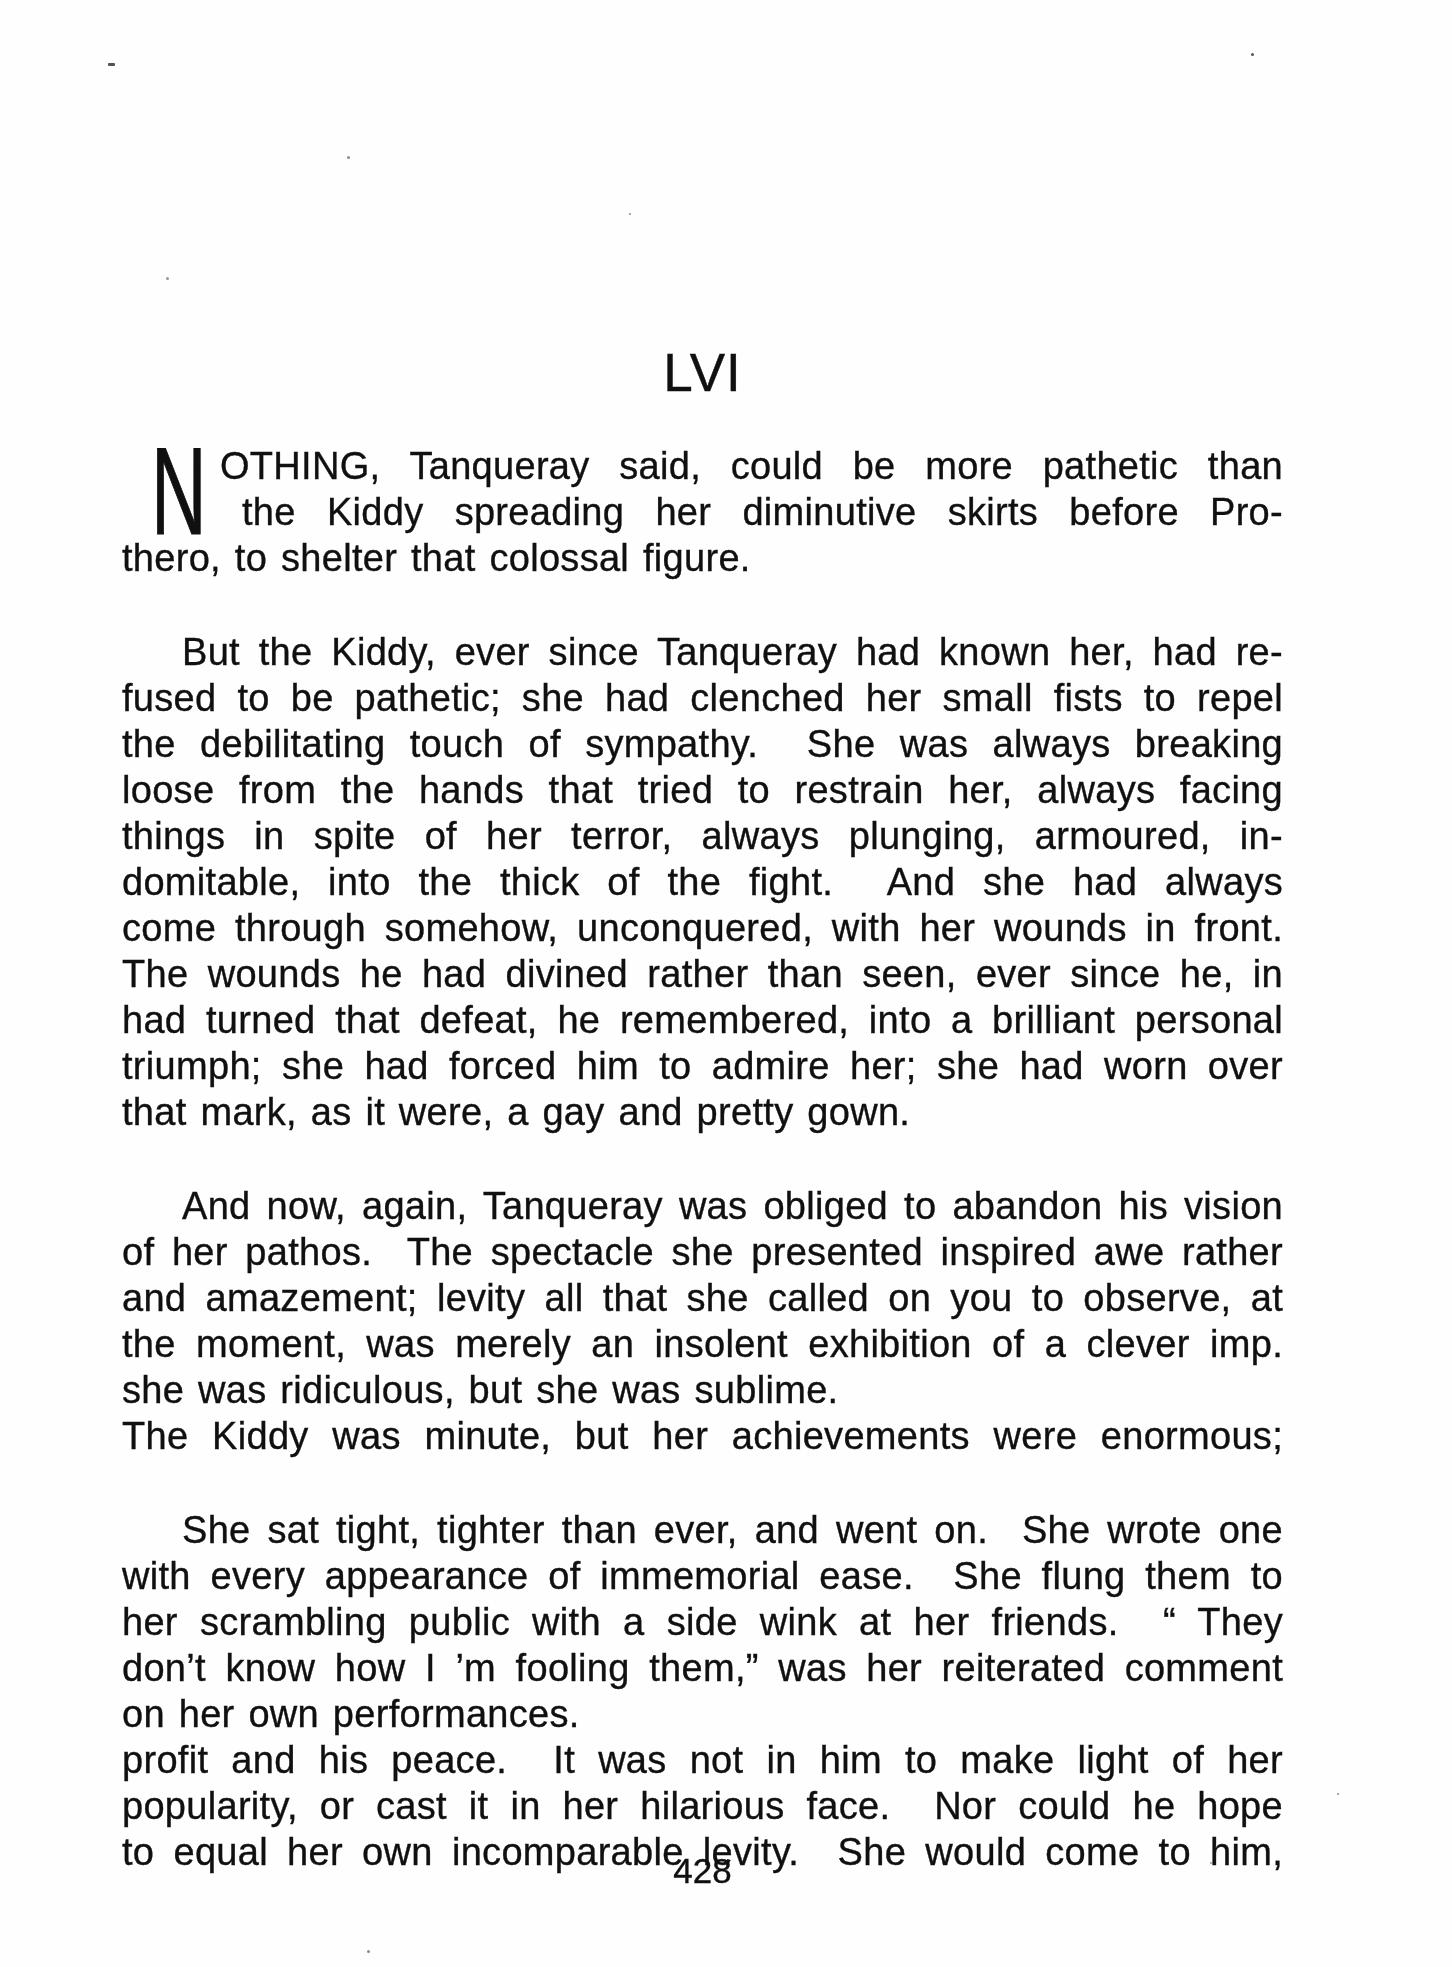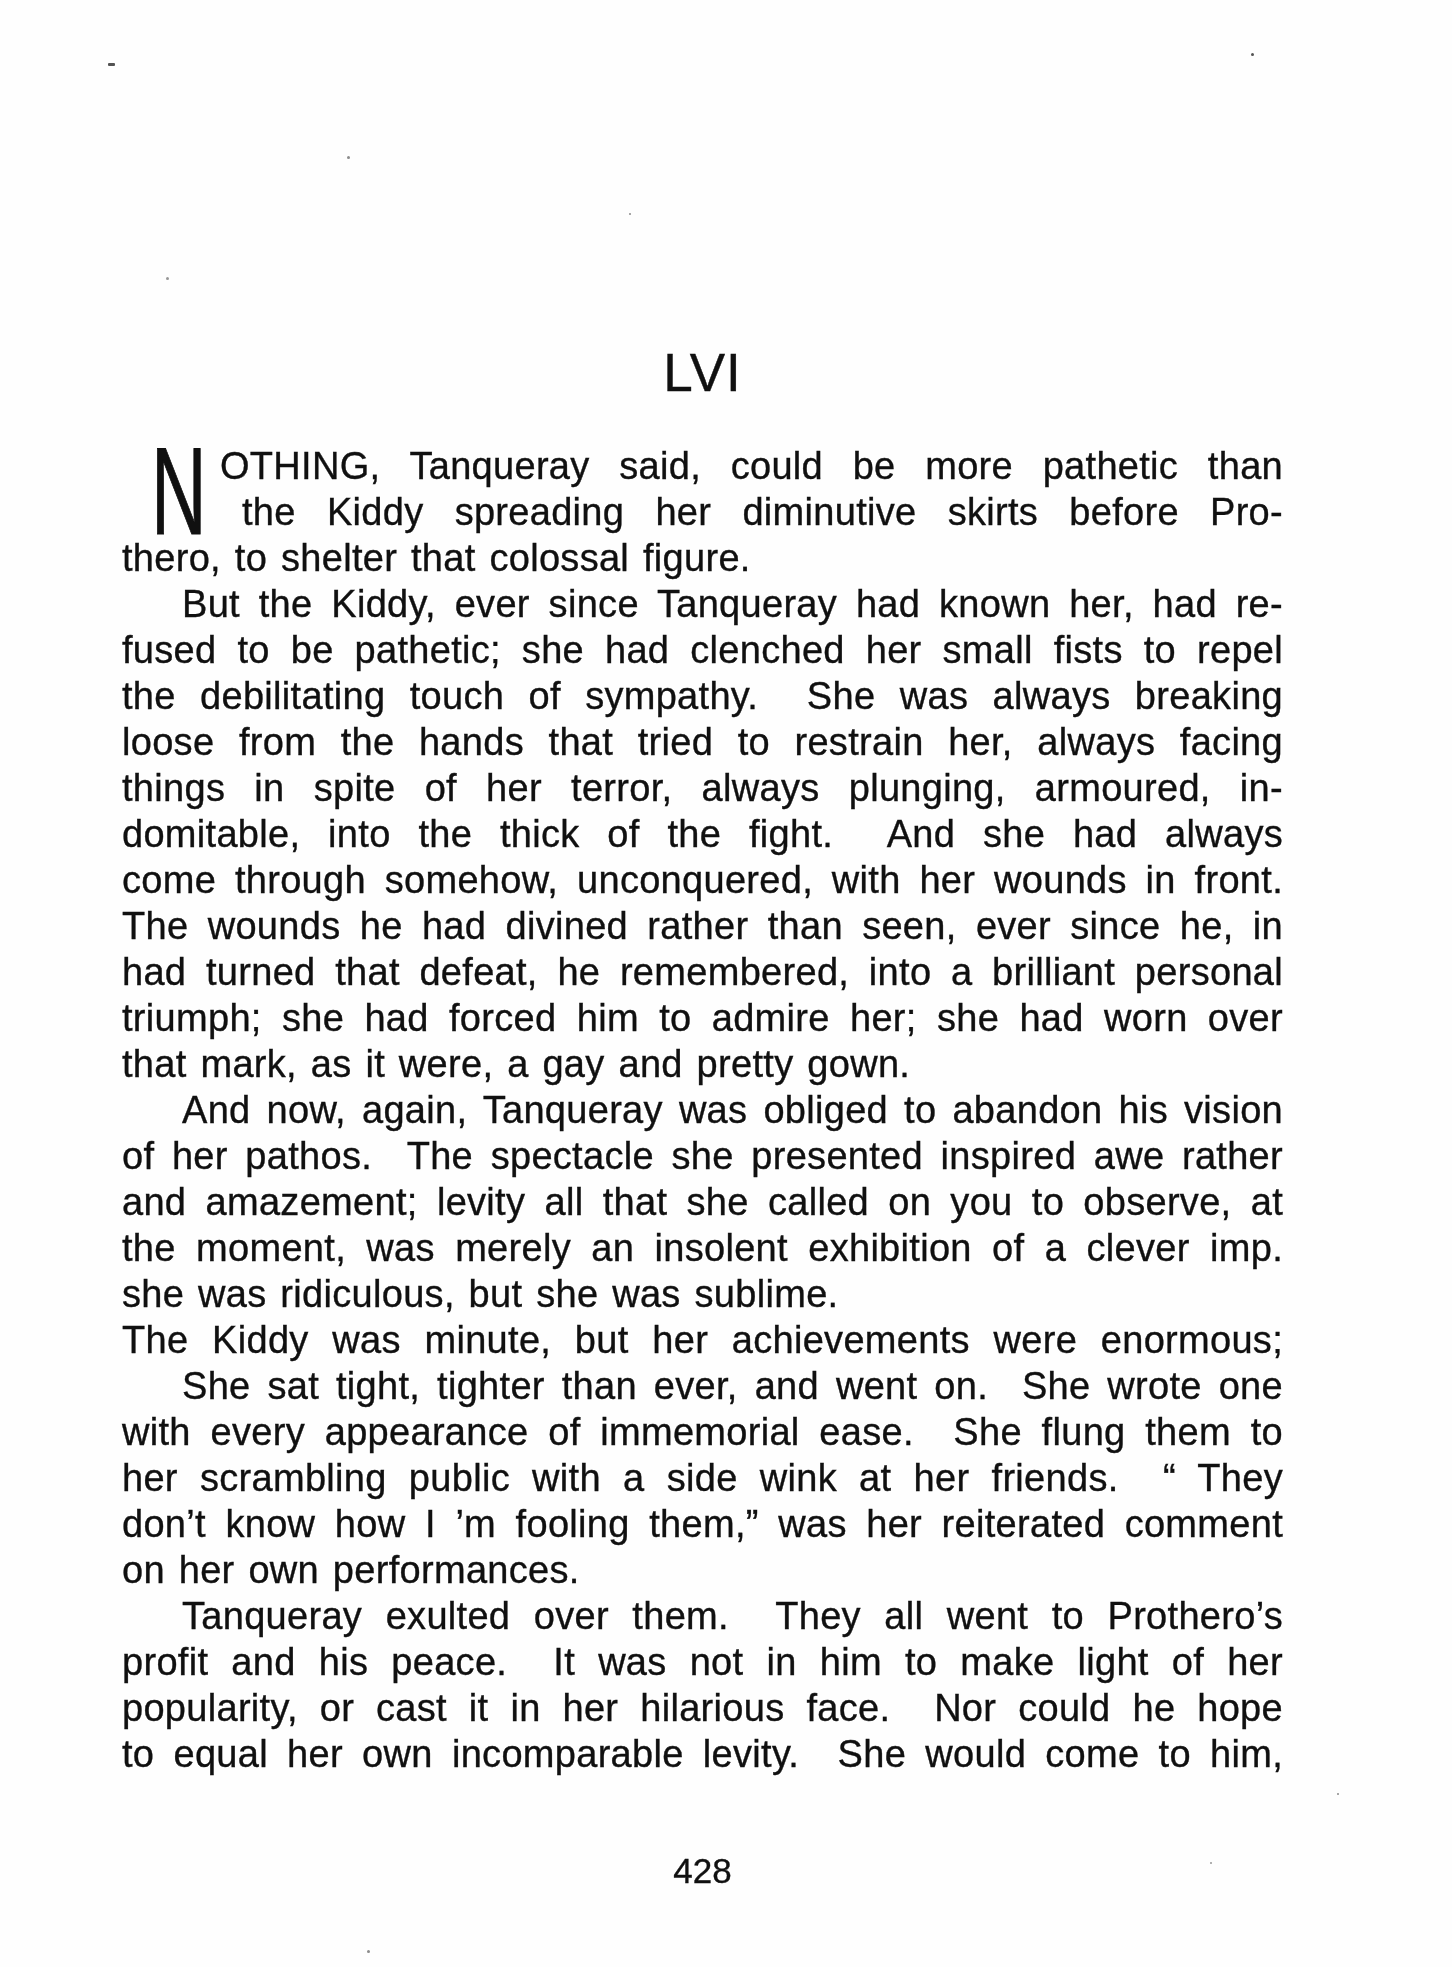--- a/index.html
+++ b/index.html
@@ -45,21 +45,21 @@
     text-align: justify;
     text-align-last: justify;
     -webkit-text-stroke: 0.35px currentColor;
   }
   .line.unjust {
     text-align: center;
     text-align-last: left;
   }
   .line.dc1 { padding-left: 98px; }
   .line.dc2 { padding-left: 120px; }
-  .line.indent { padding-left: 60px; }
+  .line.indent { padding-left: 60px; margin-top: 48px; }
   .drop-cap {
     position: absolute;
     left: 29px;
     top: -14px;
     font-size: 124px;
     line-height: 1;
     transform: scaleX(0.62);
     transform-origin: left top;
     -webkit-text-stroke: 1px currentColor;
   }
@@ -124,21 +124,20 @@
         <div class="line">The Kiddy was minute, but her achievements were enormous;</div>
       </div>
       <div class="para">
         <div class="line indent">She sat tight, tighter than ever, and went on.  She wrote one</div>
         <div class="line">with every appearance of immemorial ease.  She flung them to</div>
         <div class="line">her scrambling public with a side wink at her friends.  “ They</div>
         <div class="line">don’t know how I ’m fooling them,” was her reiterated comment</div>
         <div class="line unjust">on her own performances.</div>
       </div>
       <div class="para">
-        <div class="line indent">Tanqueray exulted over them.  They all went to Prothero’s</div>
         <div class="line">profit and his peace.  It was not in him to make light of her</div>
         <div class="line">popularity, or cast it in her hilarious face.  Nor could he hope</div>
         <div class="line">to equal her own incomparable levity.  She would come to him,</div>
       </div>
     </div>
 
   <div class="page-number">428</div>
 
   <span class="speck s1"></span>
   <span class="speck s2"></span>

